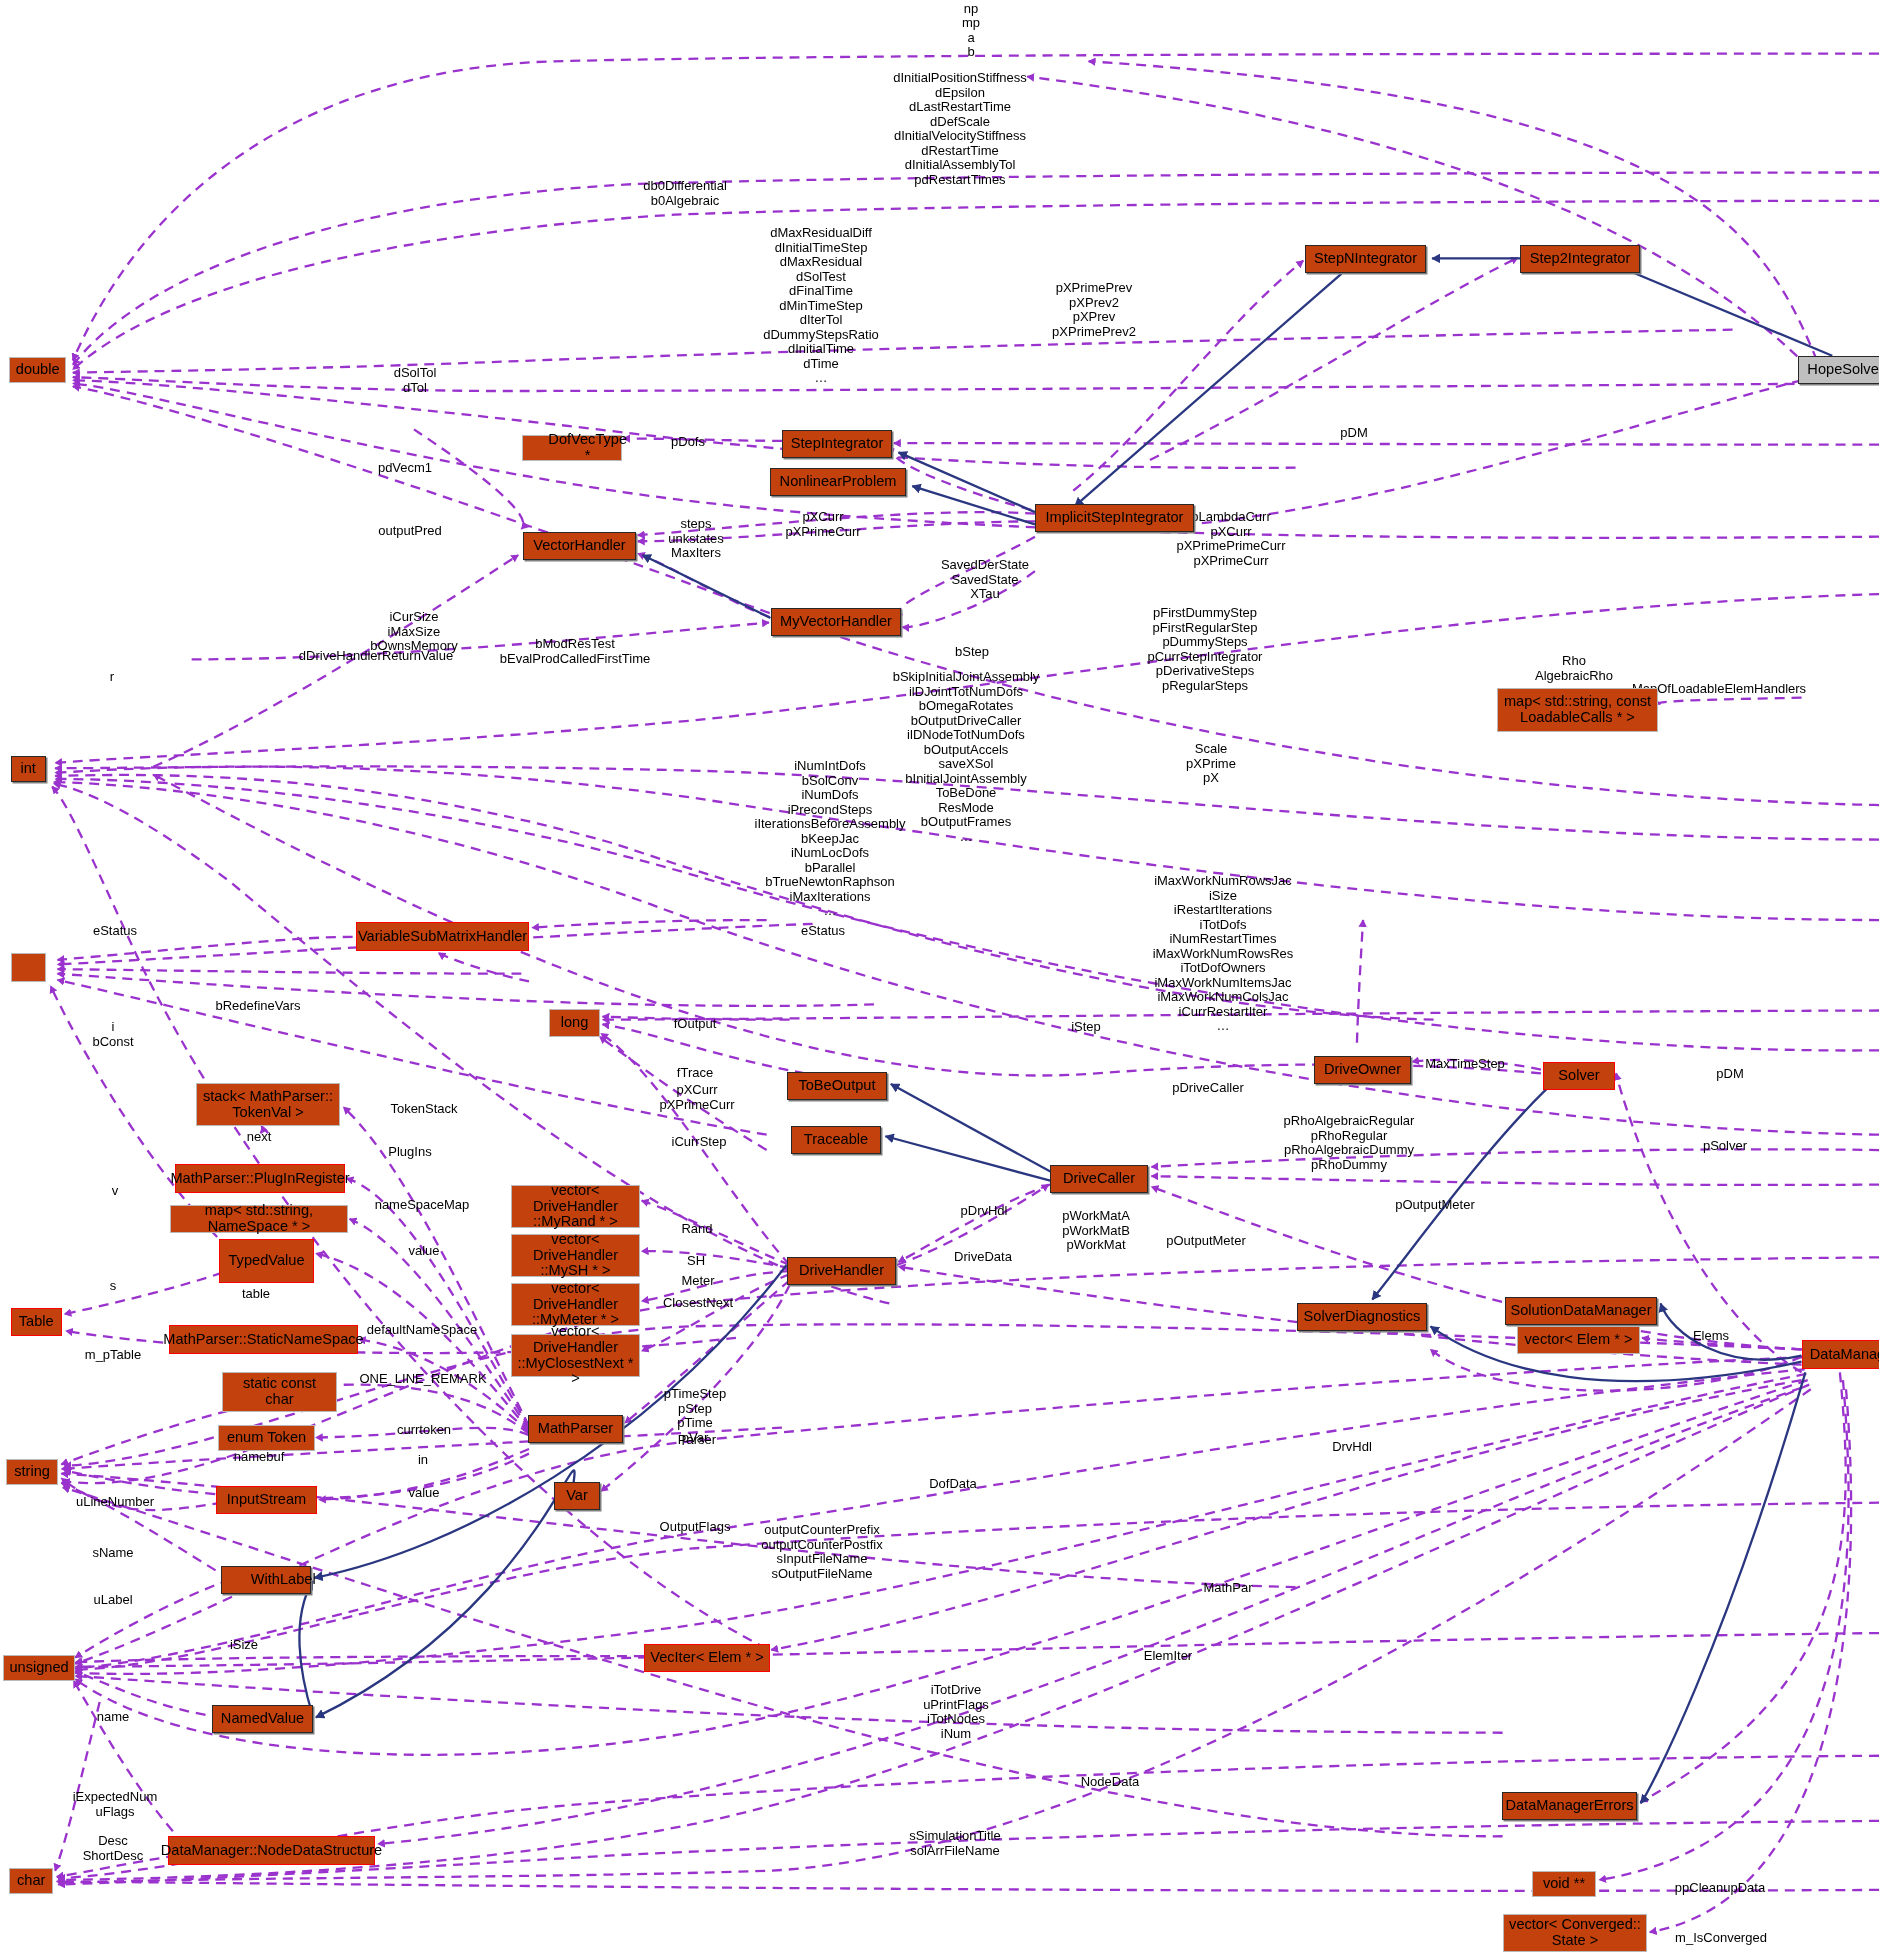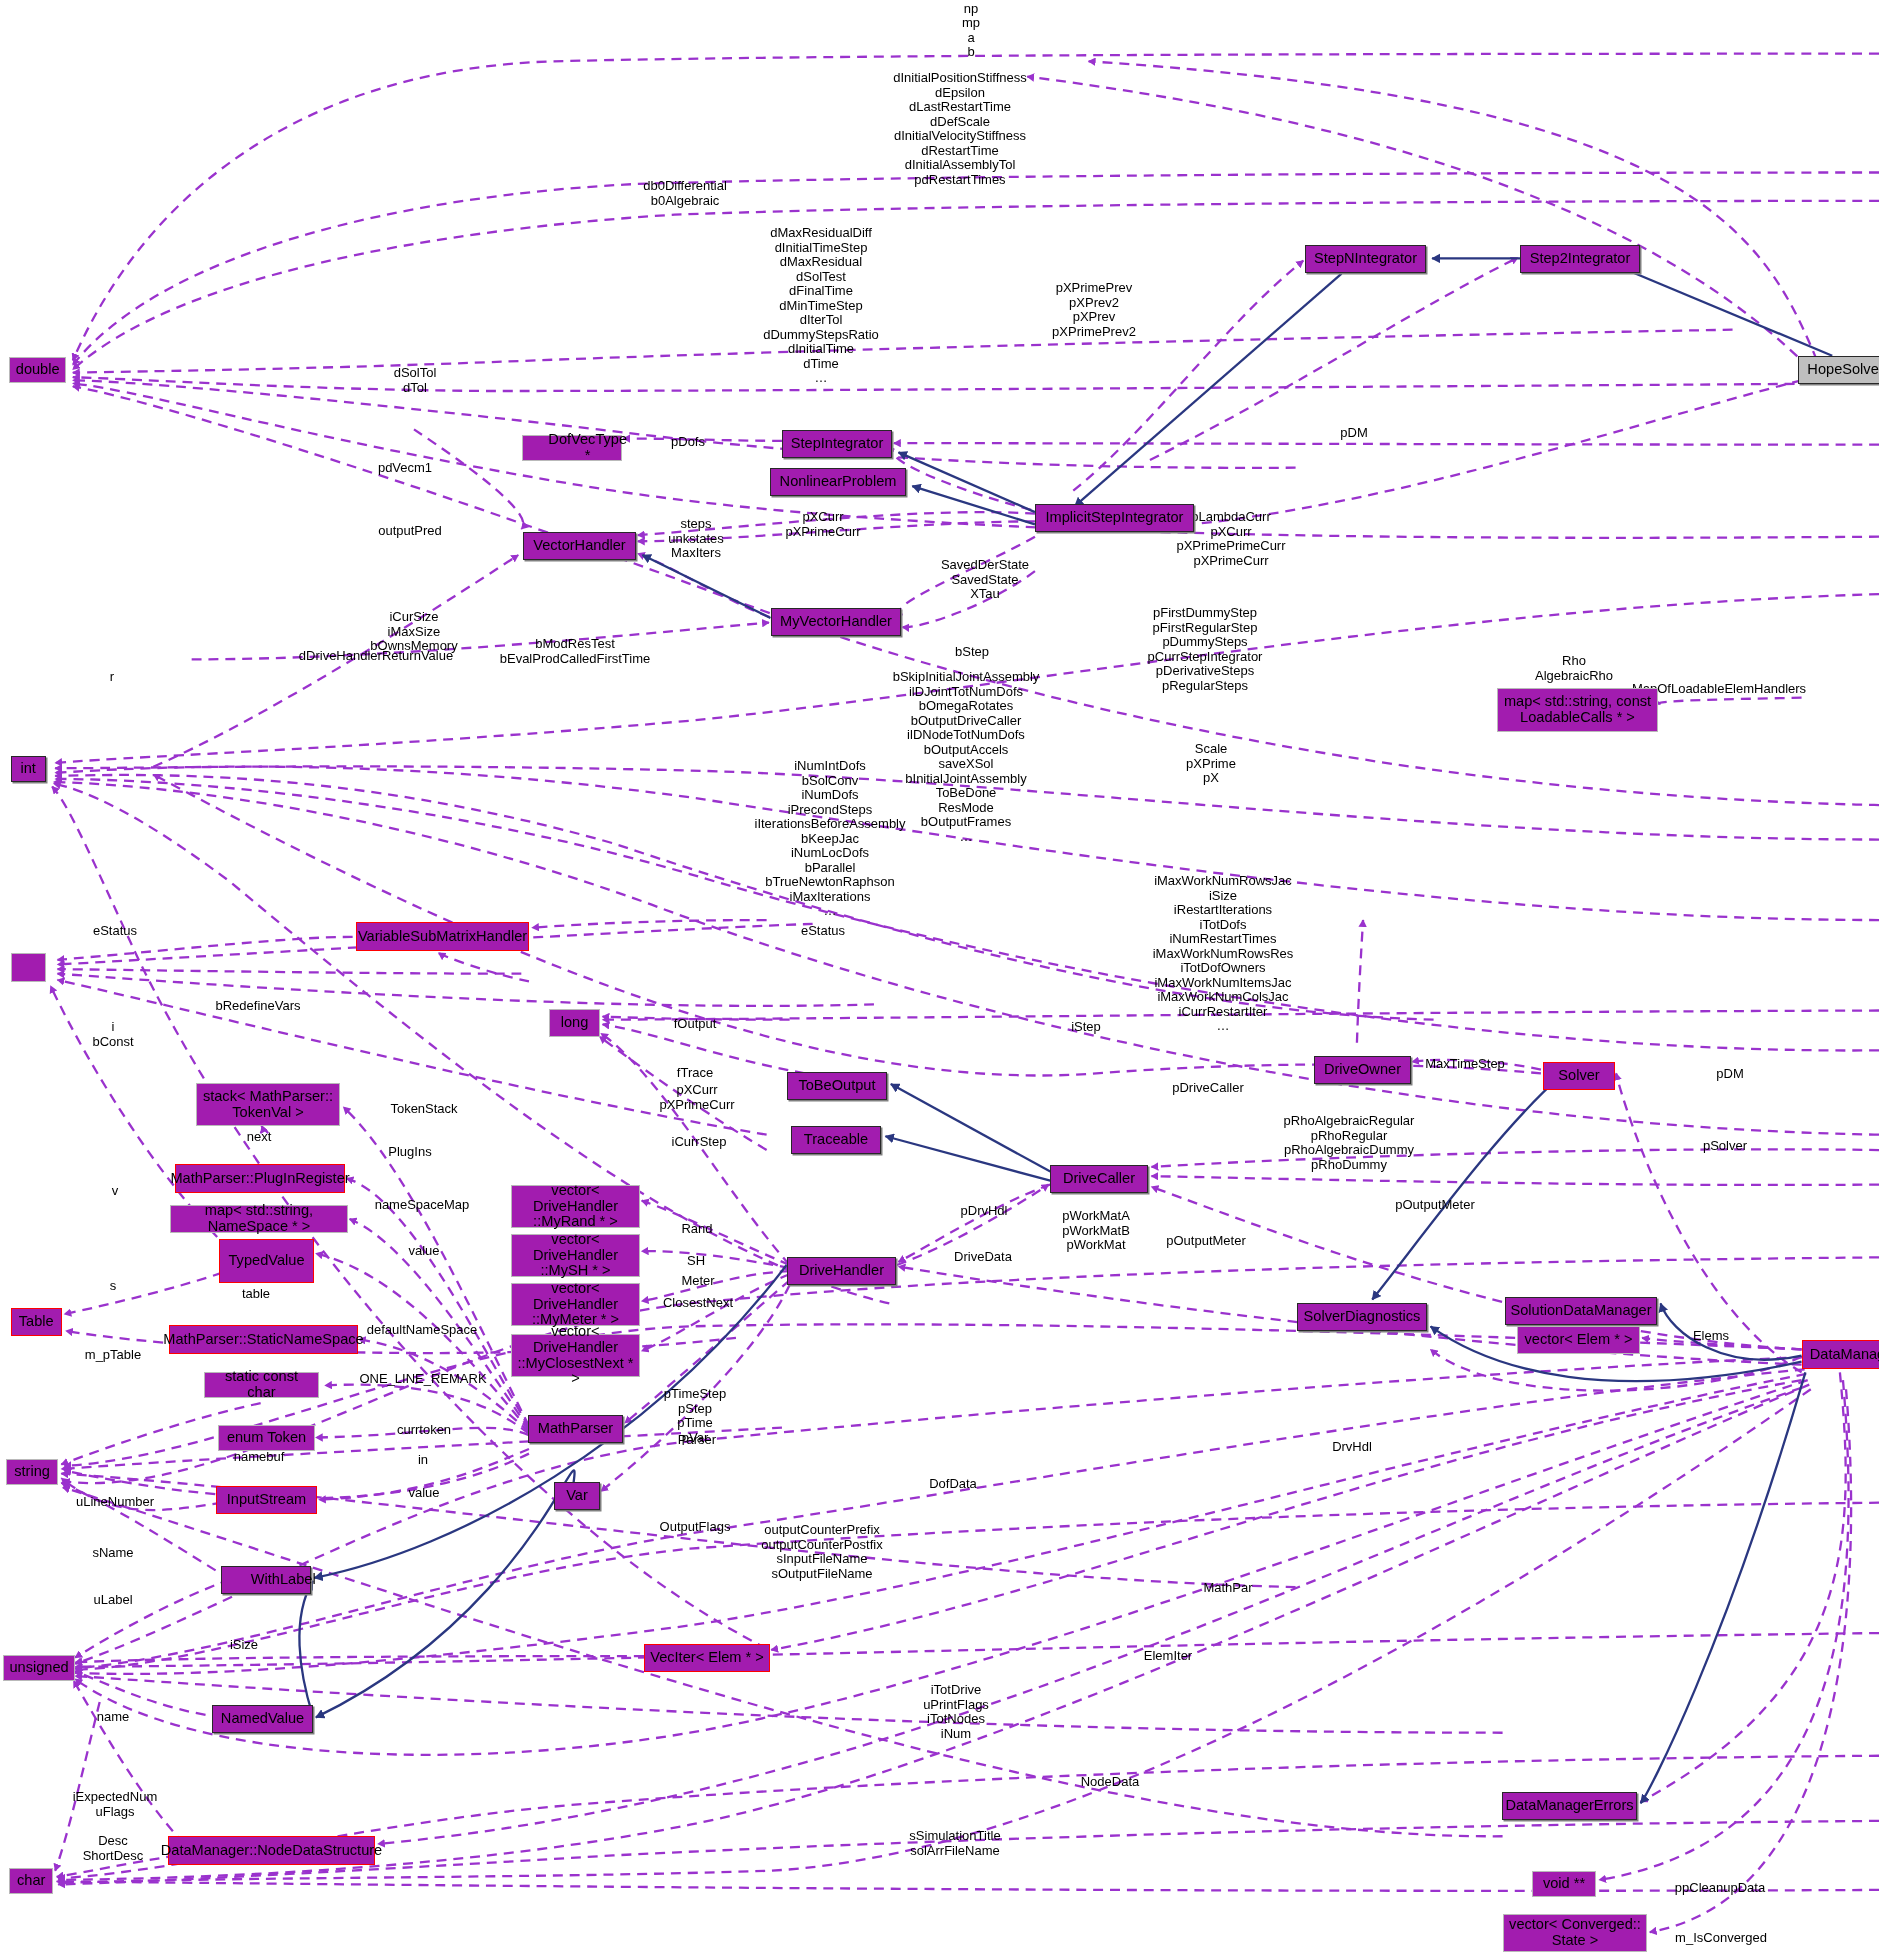--- a/index.html
+++ b/index.html
@@ -15,21 +15,21 @@
   .node{
     position:absolute;
     box-sizing:border-box;
     display:flex;
     align-items:center;
     justify-content:center;
     text-align:center;
     font-size:14.6px;
     line-height:1.08;
     color:#000000;
-    background:#a21caf;
+    background:#c2410c;
     white-space:pre-line;
     padding:1.5px 4.6px;
     z-index:5;
   }
   
   .node.plain{border:0.8px solid #b9b9b9;}
   
   .node.solid{border:0.8px solid #282828;box-shadow:1.5px 1.5px 0 0 #808080;}
   
   .node.redb{border:1.5px solid #ff0000;}
@@ -224,21 +224,21 @@
       <div class="node plain" style="left: 6.1px; top: 1459px; width: 52px; height: 26px;">string</div>
       <div class="node plain" style="left: 3.1px; top: 1655px; width: 72px; height: 26px;">unsigned</div>
       <div class="node plain" style="left: 9.2px; top: 1868px; width: 44px; height: 26px;">char</div>
       <div class="node redb" style="left: 10.7px; top: 1308px; width: 51px; height: 28px;">Table</div>
       <div class="node plain" style="left: 196px; top: 1083px; width: 144px; height: 43px;">stack&lt; MathParser::
 TokenVal &gt;</div>
       <div class="node redb" style="left: 175px; top: 1164px; width: 170px; height: 29px;">MathParser::PlugInRegister</div>
       <div class="node plain" style="left: 170px; top: 1205px; width: 178px; height: 28px;">map&lt; std::string, NameSpace * &gt;</div>
       <div class="node redb" style="left: 219px; top: 1239px; width: 95px; height: 44px;">TypedValue</div>
       <div class="node redb" style="left: 169px; top: 1325px; width: 189px; height: 29px;">MathParser::StaticNameSpace</div>
-      <div class="node plain" style="left: 204px; top: 1372px; width: 115px; height: 26px;">static const char</div>
+      <div class="node plain" style="left: 222px; top: 1372px; width: 115px; height: 40px;">static const char</div>
       <div class="node plain" style="left: 218px; top: 1425px; width: 97px; height: 26px;">enum Token</div>
       <div class="node redb" style="left: 216px; top: 1486px; width: 101px; height: 28px;">InputStream</div>
       <div class="node solid" style="left: 221px; top: 1566px; width: 90px; height: 28px; padding-left: 39px;">WithLabel</div>
       <div class="node solid" style="left: 212px; top: 1705px; width: 101px; height: 28px;">NamedValue</div>
       <div class="node redb" style="left: 168px; top: 1836px; width: 207px; height: 29px;">DataManager::NodeDataStructure</div>
       <div class="node redb" style="left: 356px; top: 922px; width: 173px; height: 29px; text-align: right;">VariableSubMatrixHandler</div>
       <div class="node plain" style="left: 522px; top: 435px; width: 100px; height: 26px; padding-left: 36px;">DofVecType *</div>
       <div class="node solid" style="left: 523px; top: 532px; width: 113px; height: 28px;">VectorHandler</div>
       <div class="node solid" style="left: 771px; top: 608px; width: 130px; height: 28px;">MyVectorHandler</div>
       <div class="node solid" style="left: 782px; top: 430px; width: 110px; height: 28px;">StepIntegrator</div>

